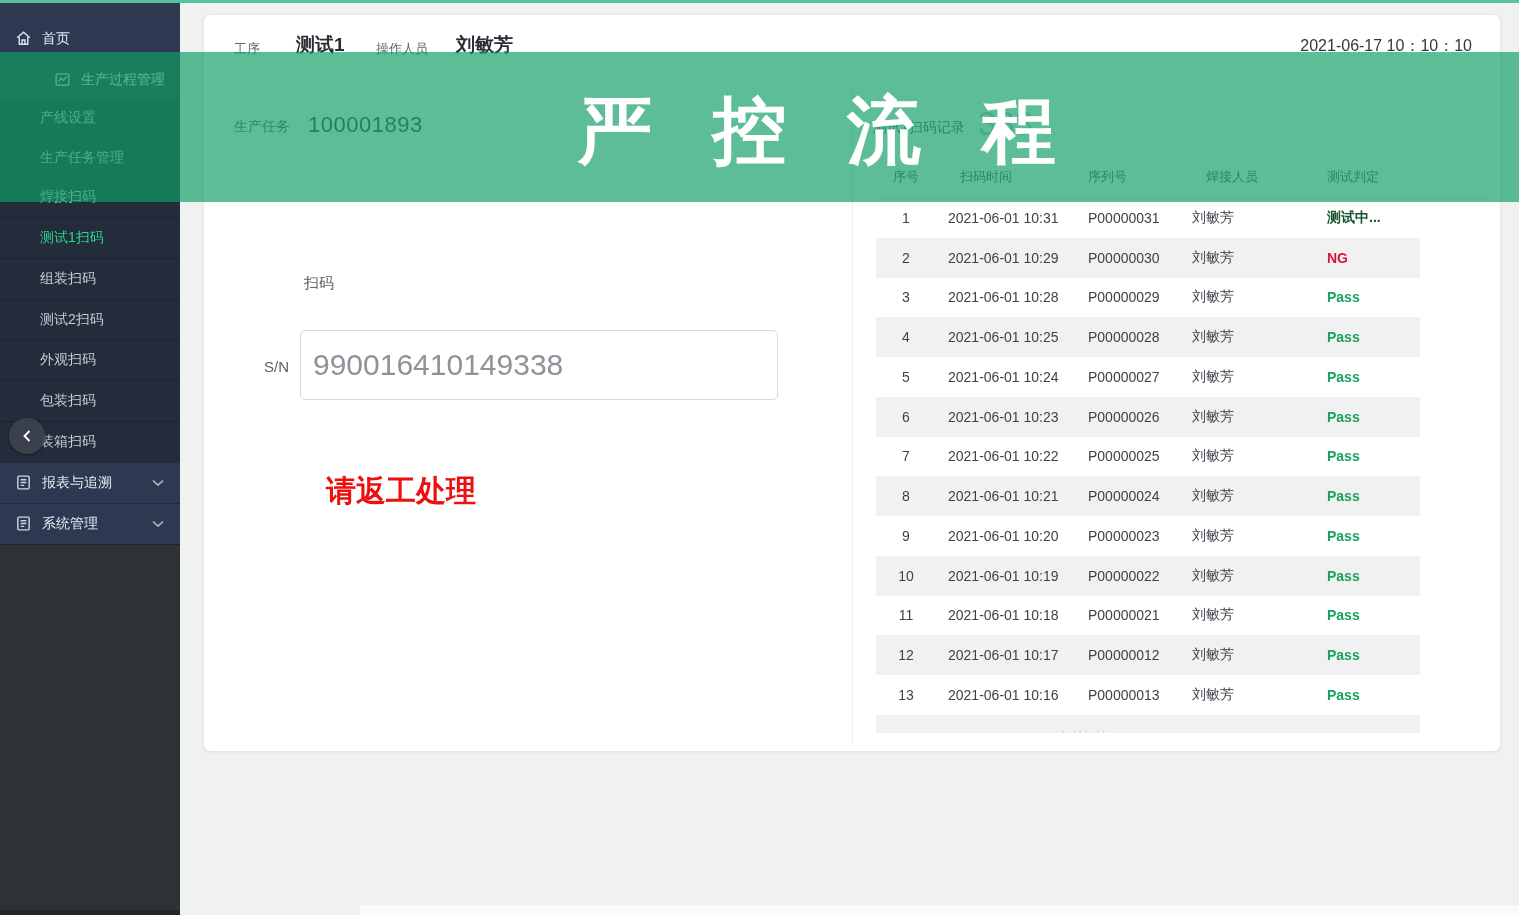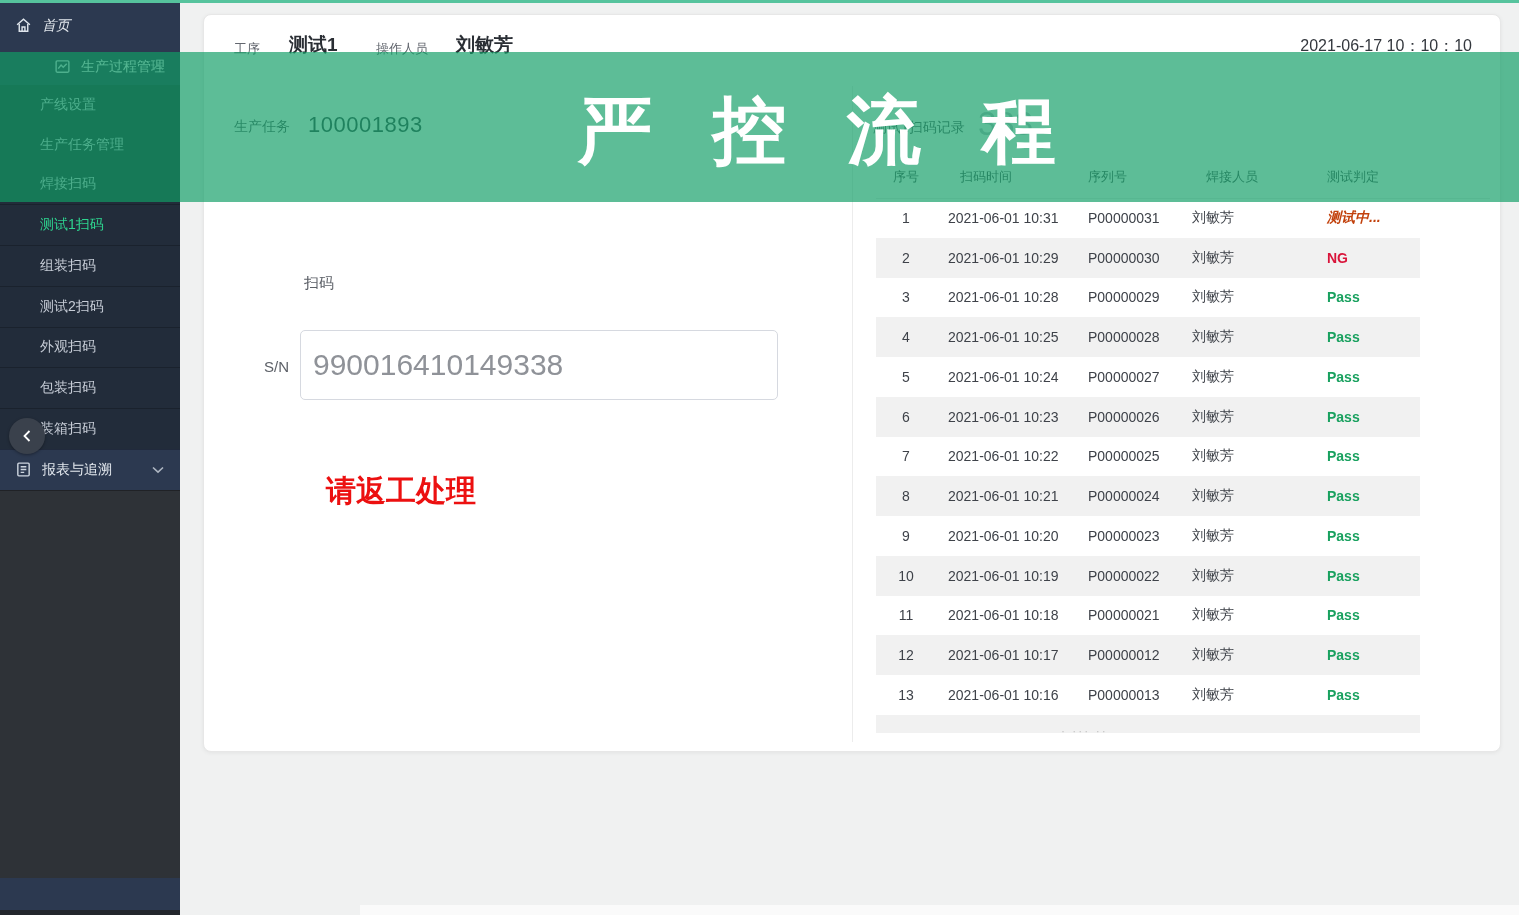--- a/index.html
+++ b/index.html
@@ -9,21 +9,21 @@
     background:#f0f1f1;
   }
   
   .topline{position:absolute;left:0;top:0;width:1519px;height:3px;background:#56c39d;z-index:40;}
 
   
   .sidebar{position:absolute;left:0;top:0;width:180px;height:915px;background:#2c3950;z-index:5;}
   .side-row{position:relative;display:flex;align-items:center;color:#e3e8ee;font-size:14px;cursor:pointer;}
   .side-row .mi{width:18px;height:18px;margin-left:14px;margin-right:10px;flex:none;display:flex;align-items:center;justify-content:center;}
   .side-row .chev{position:absolute;right:16px;top:50%;transform:translateY(-50%);display:flex;}
-  .row-home{height:45px;padding-top:3px;font-style:italic;}
+  .row-home{height:45px;padding-top:16px;}
   .row-group{height:37px;margin-left:39px;}
   .subwrap{background:#222c3a;}
   .sub-item{height:39.78px;display:flex;align-items:center;padding-left:40px;font-size:14px;color:#c6ccd6;cursor:pointer;}
   .sub-item:nth-child(n+4){border-top:1px solid rgba(0,0,0,0.22);}
   .sub-item.active{color:#2ed48f;}
   .bot-item{height:40px;border-top:1px solid rgba(0,0,0,0.25);}
   .side-fill{height:387px;background:#2e3237;border-top:1px solid rgba(0,0,0,0.3);}
   .side-bottom-strip{position:absolute;left:0;bottom:0;width:180px;height:5px;background:#22262c;}
   .collapse-btn{position:absolute;left:9px;top:418px;width:36px;height:36px;border-radius:50%;
     background:#3a414c;z-index:8;display:flex;align-items:center;justify-content:center;cursor:pointer;
@@ -147,39 +147,53 @@
               <path d="M8 8 H16 M8 12 H16 M8 16 H13"></path>
             </svg>
           </span>
           <span>报表与追溯</span>
           <span class="chev">
             <svg width="12" height="8" viewBox="0 0 12 8" fill="none" stroke="#aeb6c2" stroke-width="1.6">
               <path d="M1 1.5 L6 6.2 L11 1.5"></path>
             </svg>
           </span>
         </div>
+        <div class="side-row bot-item">
+          <span class="mi">
+            <svg width="17" height="17" viewBox="0 0 24 24" fill="none" stroke="#cdd5df" stroke-width="2">
+              <rect x="4" y="3" width="16" height="18" rx="1.5"></rect>
+              <path d="M8 8 H16 M8 12 H16 M8 16 H13"></path>
+            </svg>
+          </span>
+          <span>系统管理</span>
+          <span class="chev">
+            <svg width="12" height="8" viewBox="0 0 12 8" fill="none" stroke="#aeb6c2" stroke-width="1.6">
+              <path d="M1 1.5 L6 6.2 L11 1.5"></path>
+            </svg>
+          </span>
+        </div>
       </div>
 
     <div class="side-fill"></div>
     <div class="side-bottom-strip"></div>
   </aside>
 
   <div class="collapse-btn">
     <span>
       <svg width="12" height="14" viewBox="0 0 12 14" fill="none" stroke="#ffffff" stroke-width="1.8">
         <path d="M8.5 2 L3.5 7 L8.5 12"></path>
       </svg>
     </span>
   </div>
 
   <div class="main">
     <div class="card">
 
       <span class="lbl" style="left:30px;top:25px;">工序</span>
-      <span class="bigname" style="left:85px;top:17px;">测试1</span>
+      <span class="bigname" style="left:92px;top:17px;">测试1</span>
       <span class="lbl" style="left:172px;top:25px;">操作人员</span>
       <span class="bigname" style="left:252px;top:17px;">刘敏芳</span>
       <span class="timestamp">2021-06-17 10：10：10</span>
 
       <span class="task-label">生产任务</span>
       <span class="task-value">100001893</span>
 
       <div class="vdivider"></div>
 
       <span class="scan-label">扫码</span>
@@ -199,21 +213,21 @@
             <div class="c2">序列号</div>
             <div class="c3">焊接人员</div>
             <div class="c4">测试判定</div>
           </div>
         <div class="tbody" id="tbl-body">
             <div class="trow">
               <div class="c0">1</div>
               <div class="c1">2021-06-01 10:31</div>
               <div class="c2">P00000031</div>
               <div class="c3">刘敏芳</div>
-              <div class="c4 status" style="color: #c2410c; font-style: italic;">测试中...</div>
+              <div class="c4 status" style="color: #14532d;">测试中...</div>
             </div>
             <div class="trow">
               <div class="c0">2</div>
               <div class="c1">2021-06-01 10:29</div>
               <div class="c2">P00000030</div>
               <div class="c3">刘敏芳</div>
               <div class="c4 status" style="color: rgb(217, 20, 58);">NG</div>
             </div>
             <div class="trow">
               <div class="c0">3</div>

